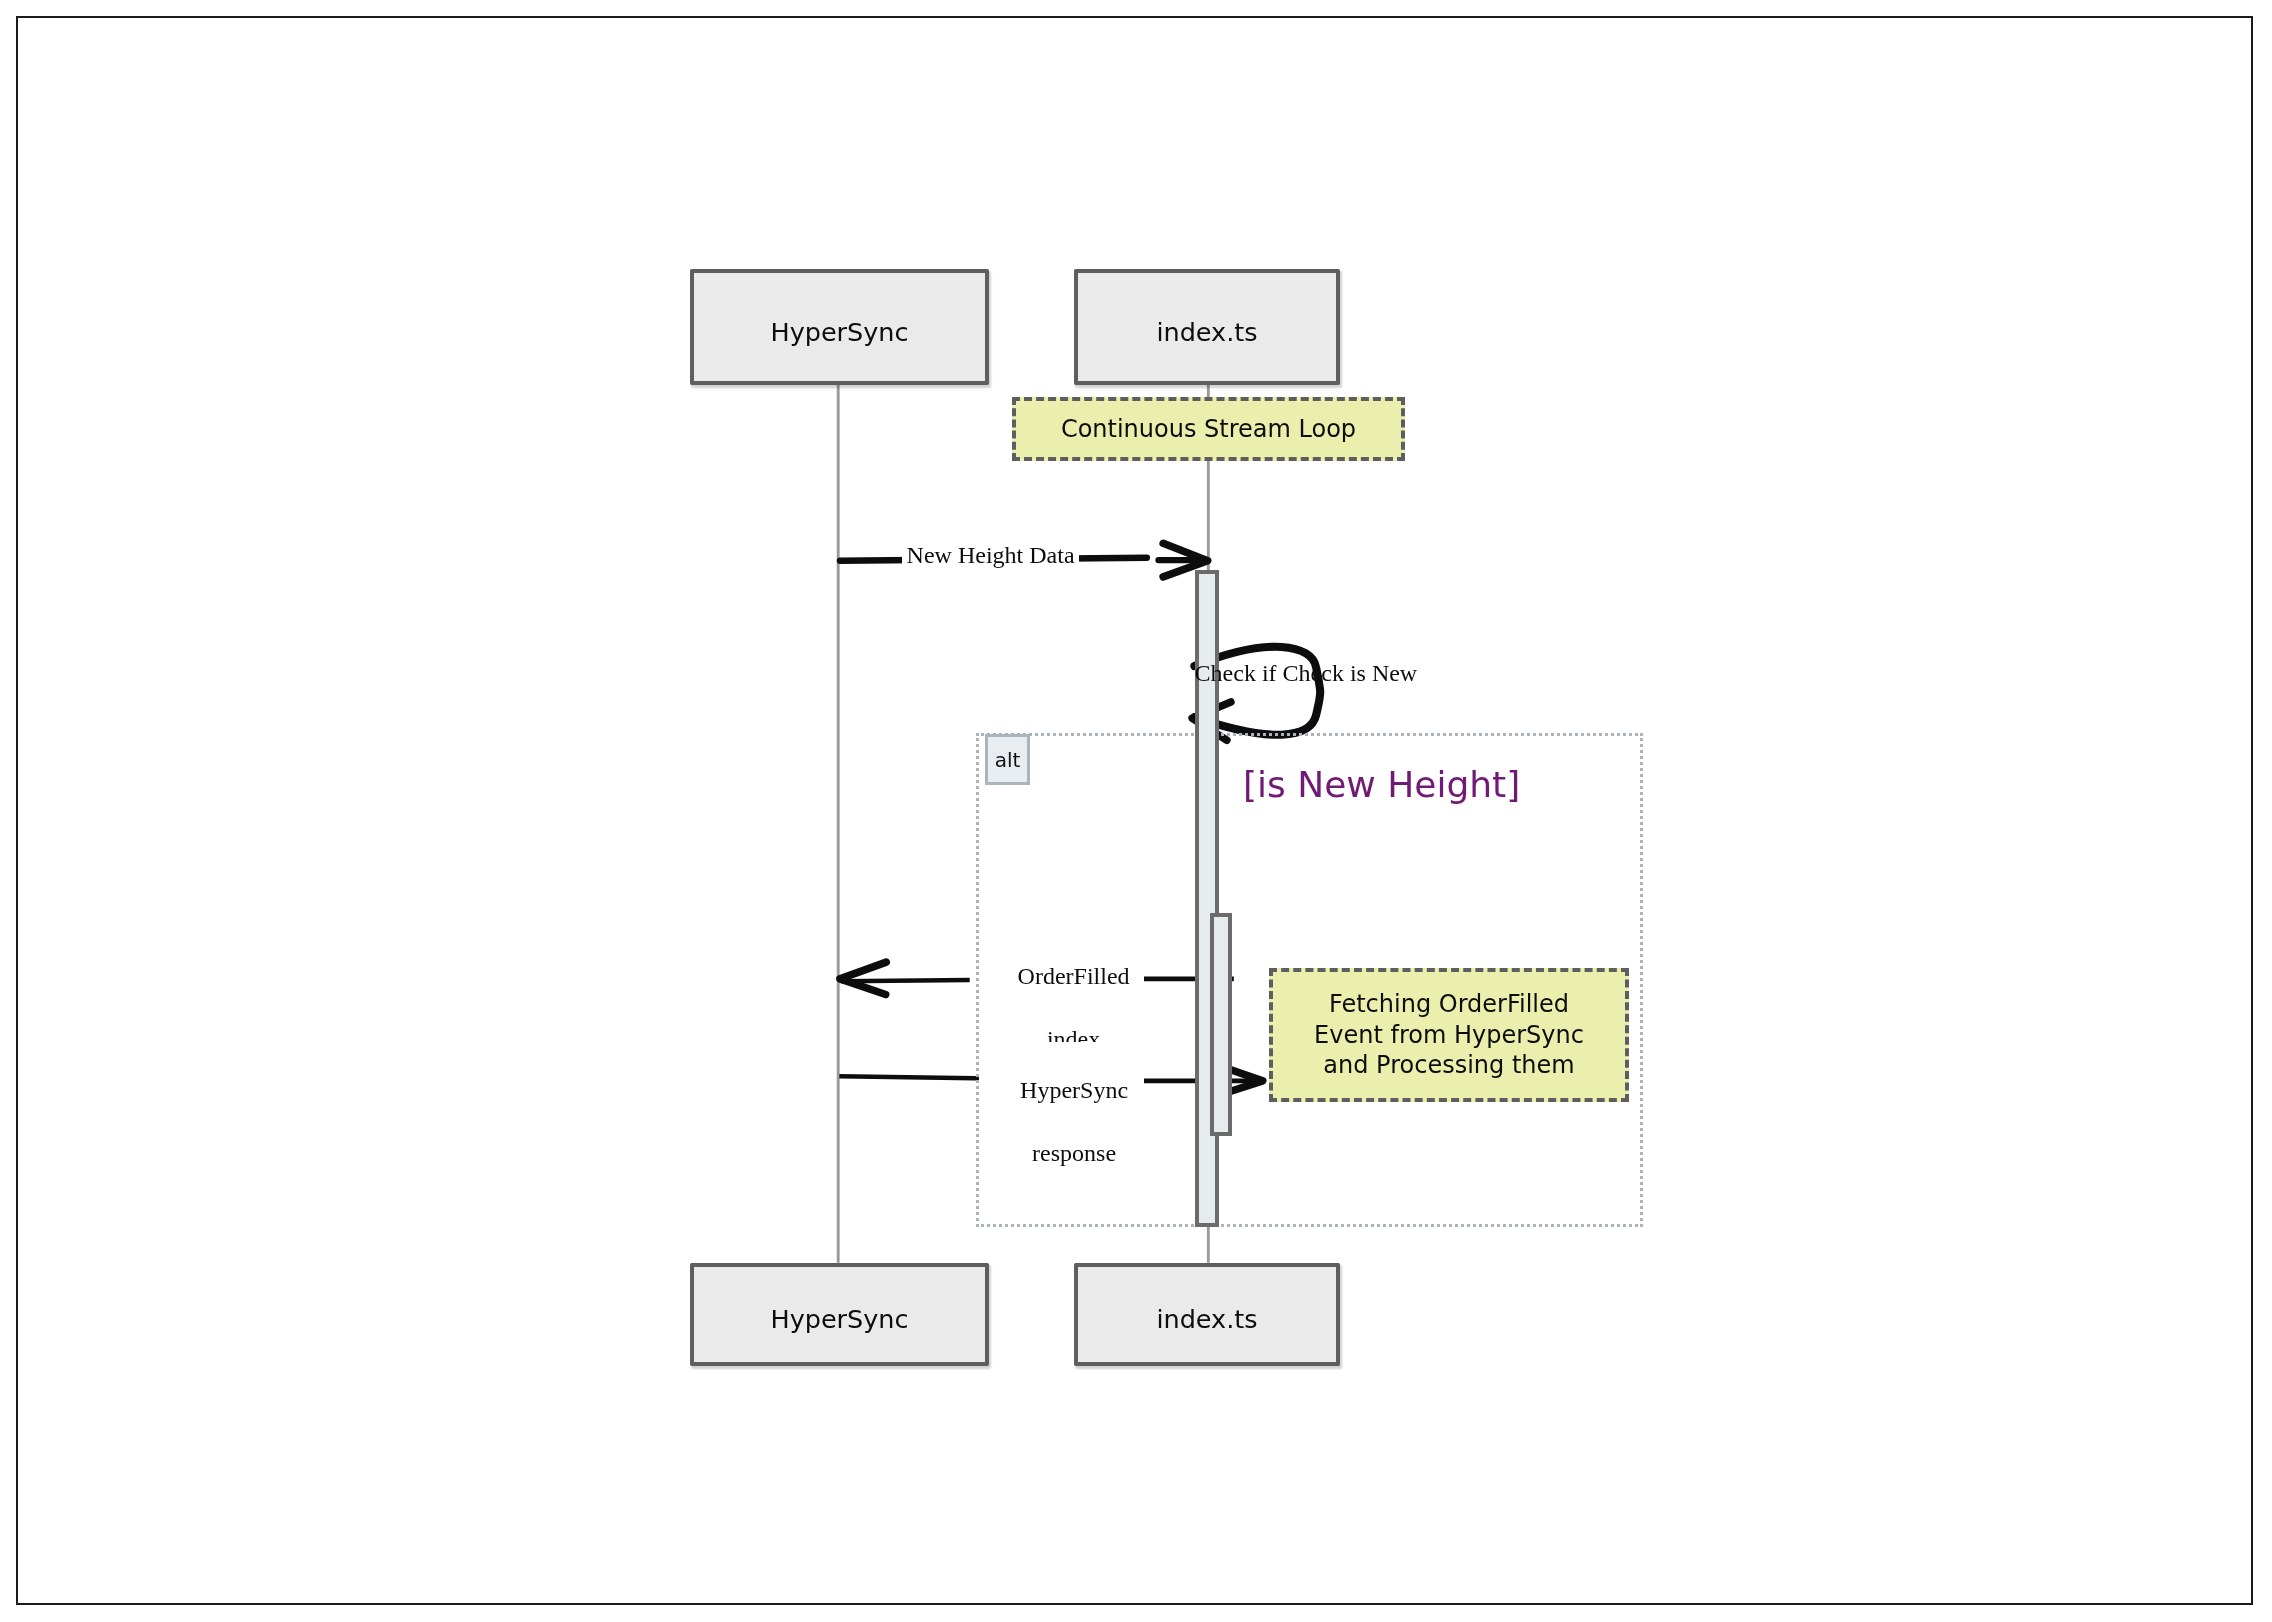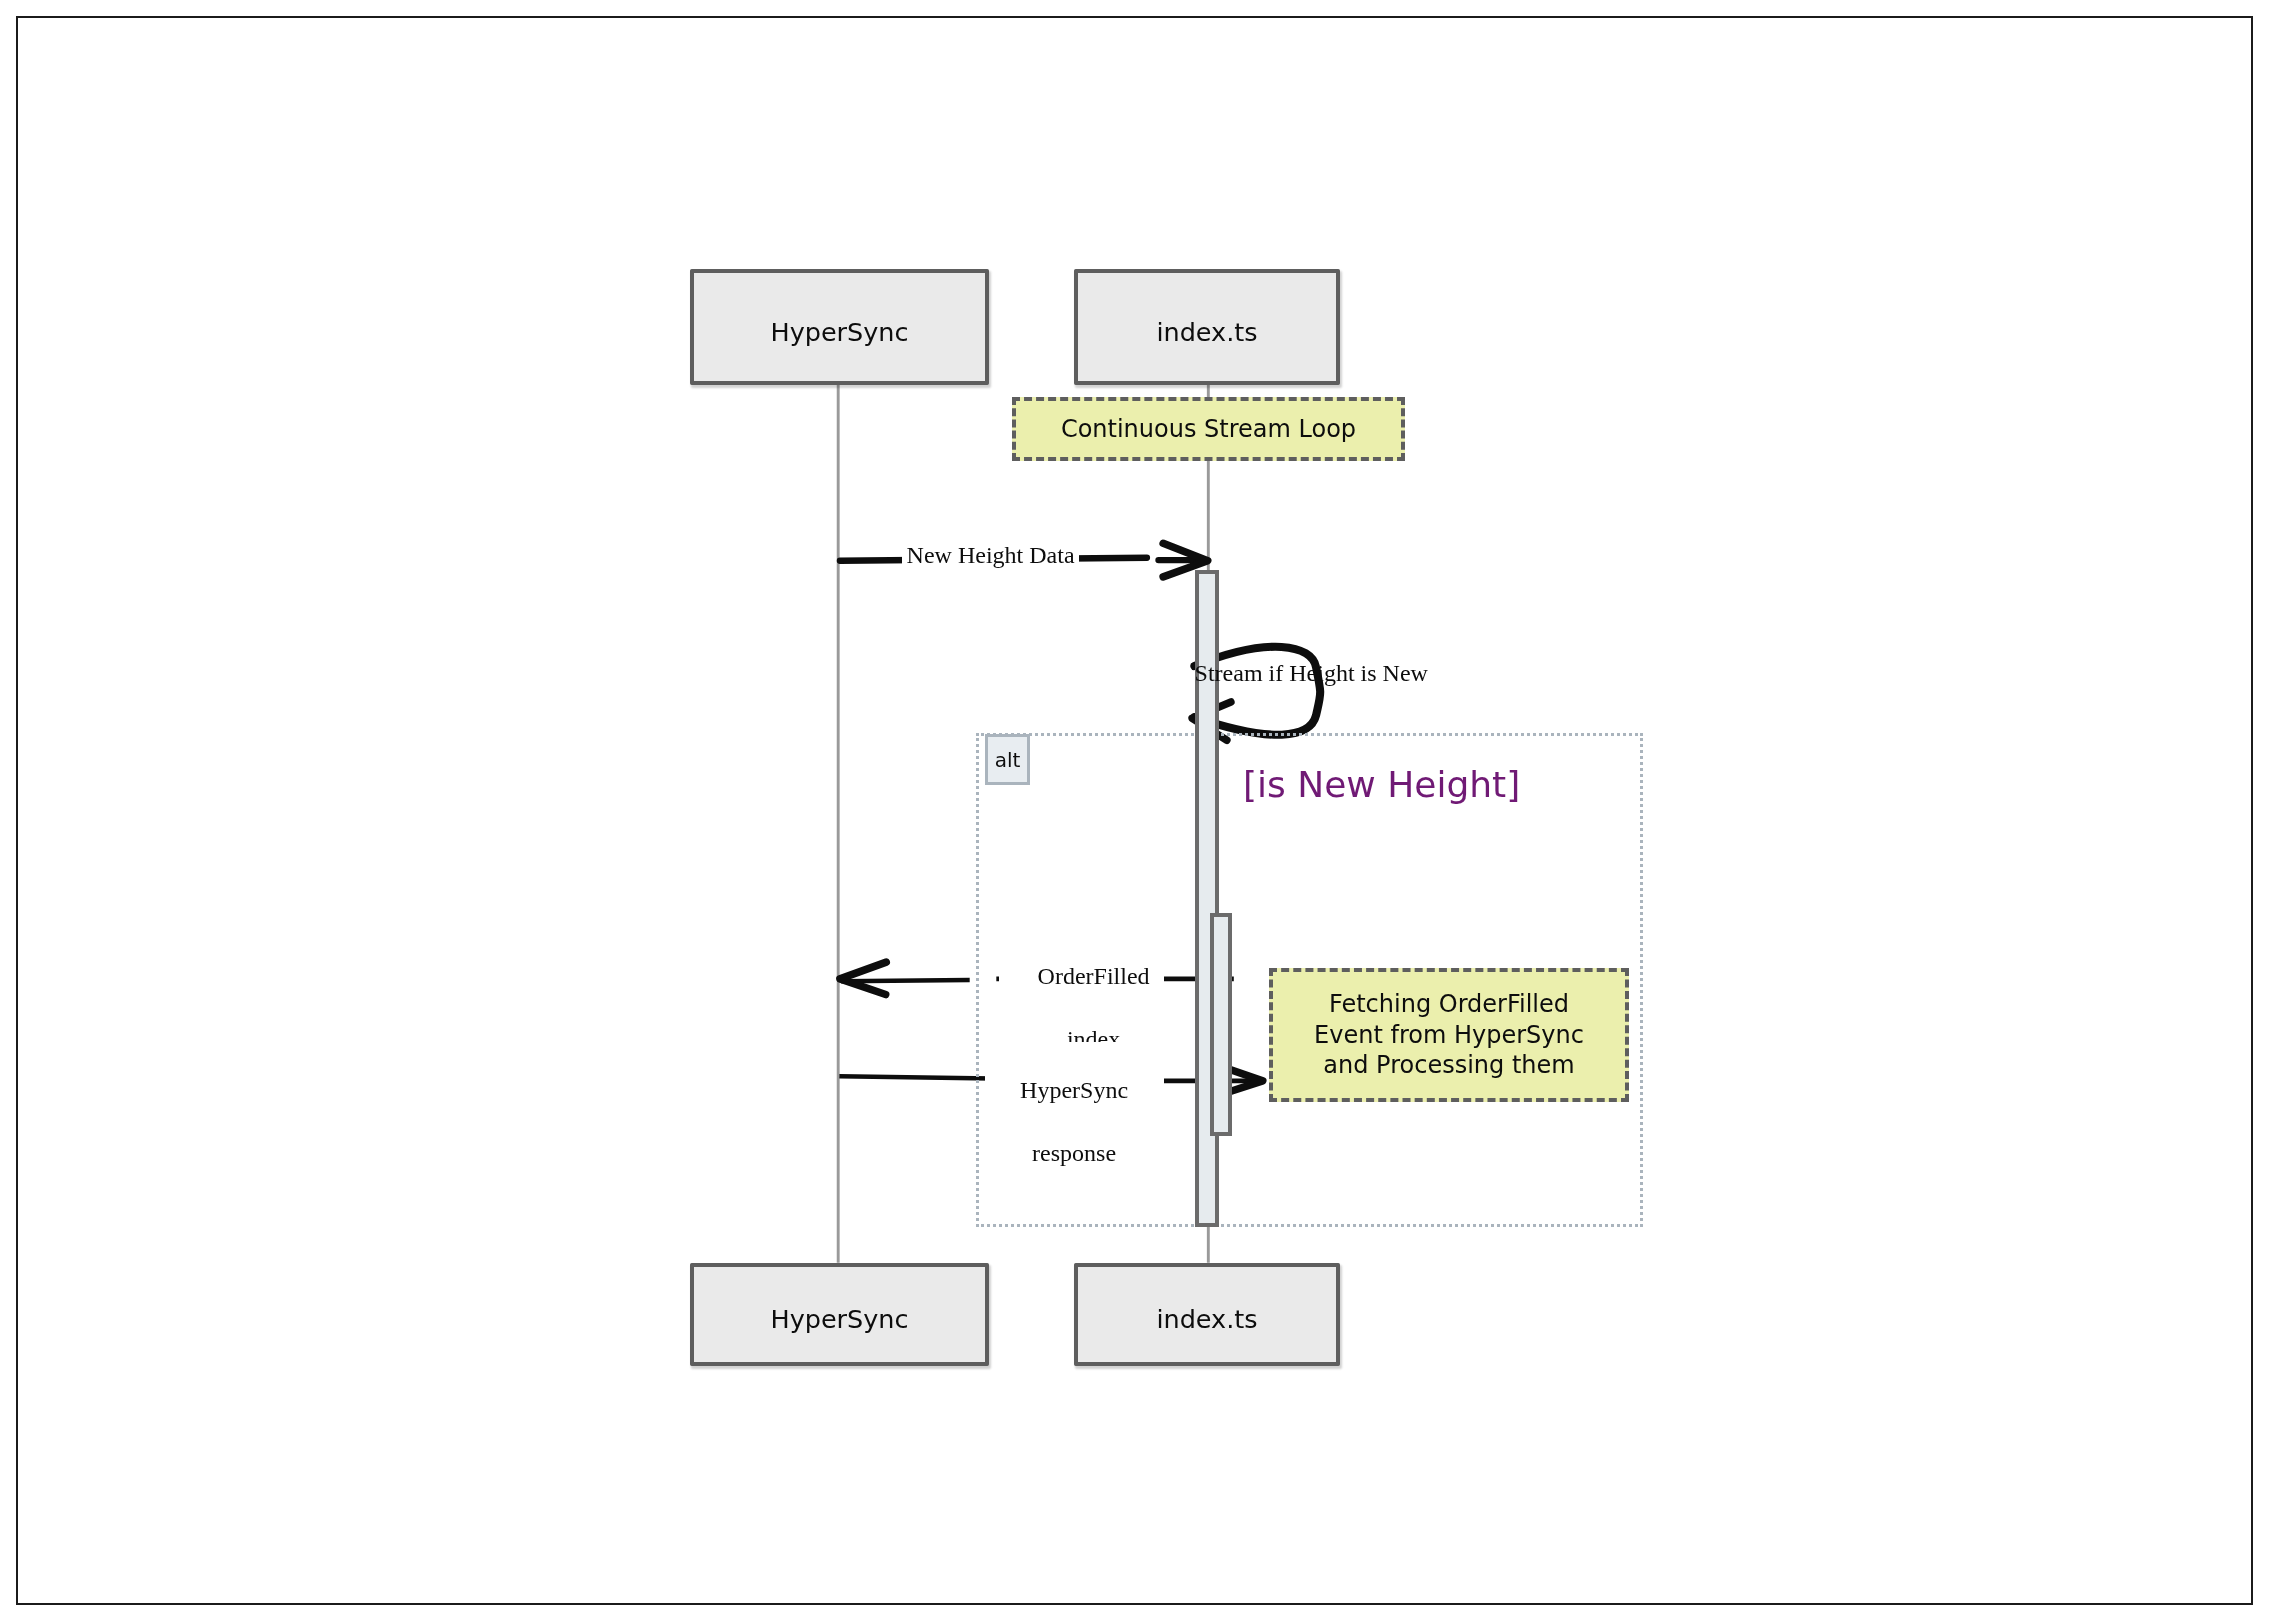--- a/index.html
+++ b/index.html
@@ -191,23 +191,23 @@
   </div>
 
   <div class="note" style="left:1269px; top:968px; width:360px; height:134px;">
     <div class="note-line">Fetching OrderFilled</div>
     <div class="note-line">Event from HyperSync</div>
     <div class="note-line">and Processing them</div>
   </div>
 
   <div class="msg-label" style="left:902px; top:539px;">New Height Data</div>
 
-  <div class="msg-label" style="left:1190px; top:657px; background:transparent;">Stream if Height is New</div>
-
-  <div class="msg-label" style="left:999px; top:928px; width:156px;">
+  <div class="msg-label" style="left:1190px; top:657px; background:transparent;">Check if Check is New</div>
+
+  <div class="msg-label" style="left:979px; top:928px; width:156px;">
     <span>OrderFilled</span><br>
     <span>index</span><br>
     <span>query</span>
   </div>
 
   <div class="msg-label" style="left:985px; top:1042px; width:145px;">
     <span>HyperSync</span><br>
     <span>response</span>
   </div>
 

